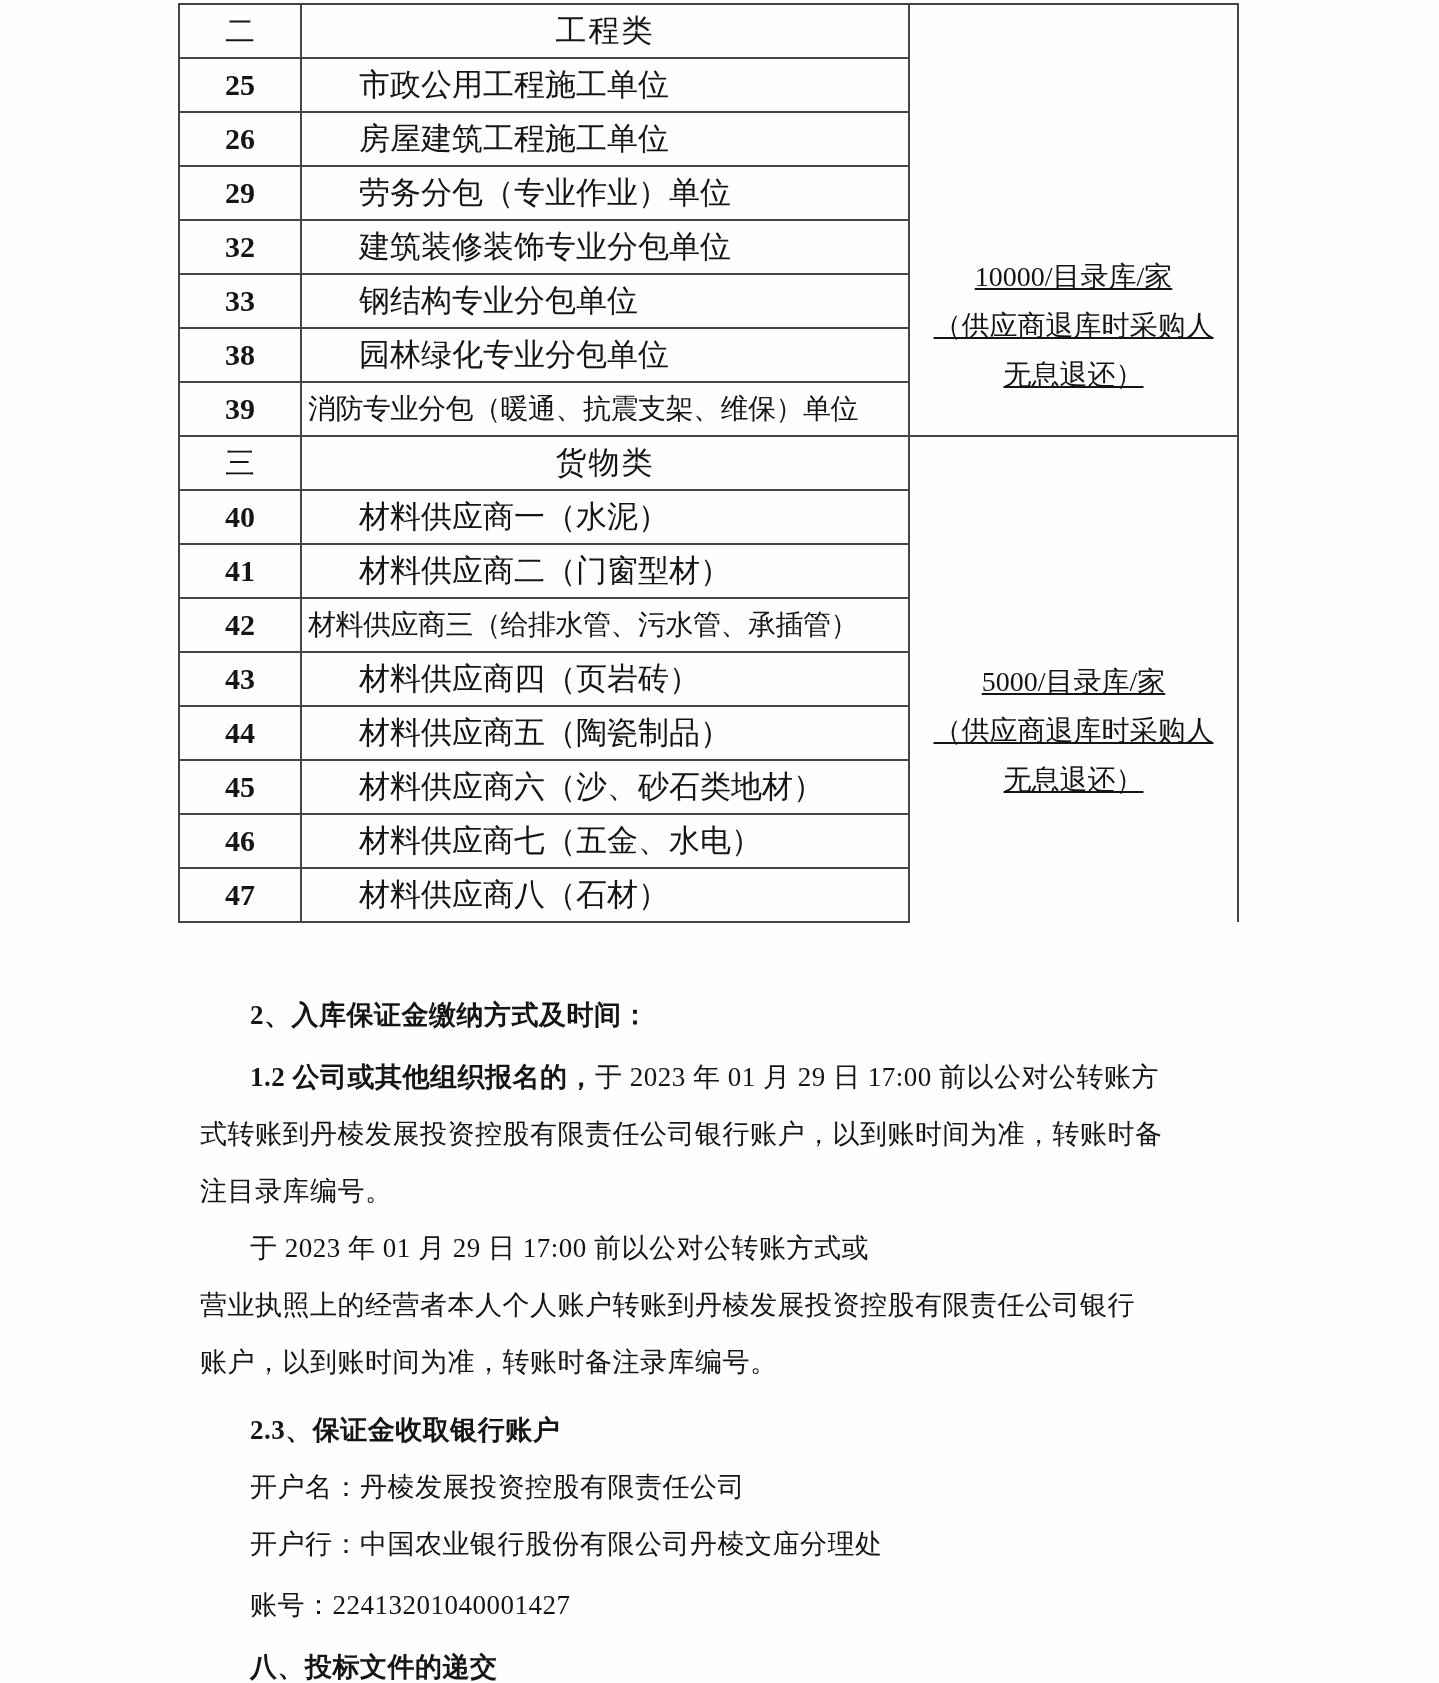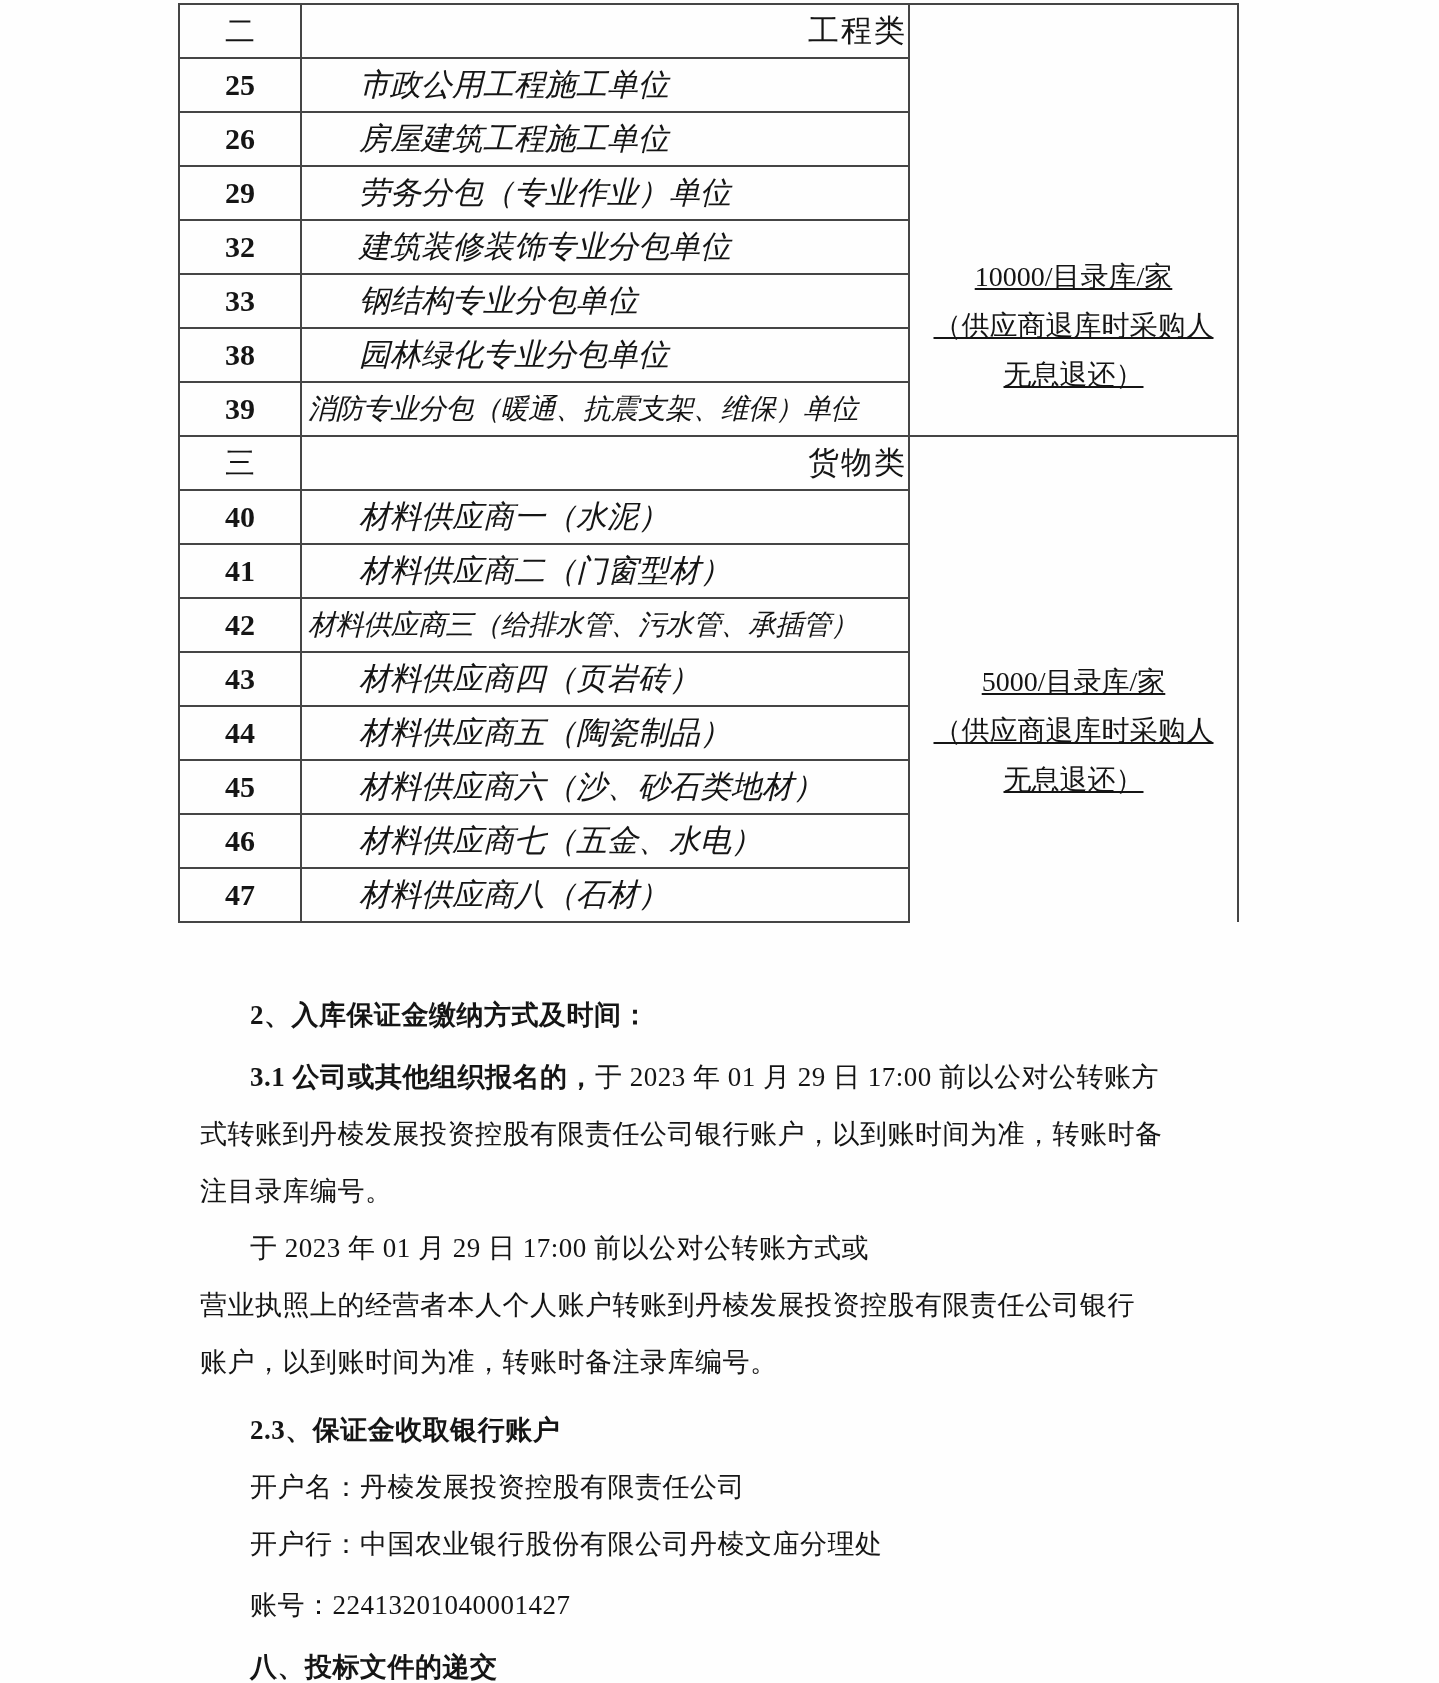--- a/index.html
+++ b/index.html
@@ -31,29 +31,28 @@
     text-align:center;
     font-weight:700;
     font-size:30px;
   }
   td.section-index{
     text-align:center;
     font-weight:400;
     font-size:30px;
   }
   td.cat{
-    text-align:right;
+    text-align:center;
     font-size:31px;
     letter-spacing:2px;
   }
   td.item-name{
     font-size:31px;
     padding-left:57px;
     white-space:nowrap;
-    font-style:italic;
   }
   td.item-name.long{
     font-size:28px;
     padding-left:6px;
     letter-spacing:-0.5px;
   }
   td.deposit{
     vertical-align:top;
     text-align:center;
     font-size:28px;
@@ -174,21 +173,21 @@
           <td class="item-name">材料供应商八（石材）</td>
         </tr>
       </tbody>
   </table>
 
   <div class="doc">
       <div class="doc-line indent">
         <span class="b">2、入库保证金缴纳方式及时间：</span>
       </div>
       <div class="doc-line indent" style="margin-top: 5px;">
-        <span class="b">3.1 公司或其他组织报名的，</span>
+        <span class="b">1.2 公司或其他组织报名的，</span>
         <span>于 2023 年 01 月 29 日 17:00 前以公对公转账方</span>
       </div>
       <div class="doc-line">
         <span>式转账到丹棱发展投资控股有限责任公司银行账户，以到账时间为准，转账时备</span>
       </div>
       <div class="doc-line">
         <span>注目录库编号。</span>
       </div>
       <div class="doc-line indent">
         <span>于 2023 年 01 月 29 日 17:00 前以公对公转账方式或</span>

